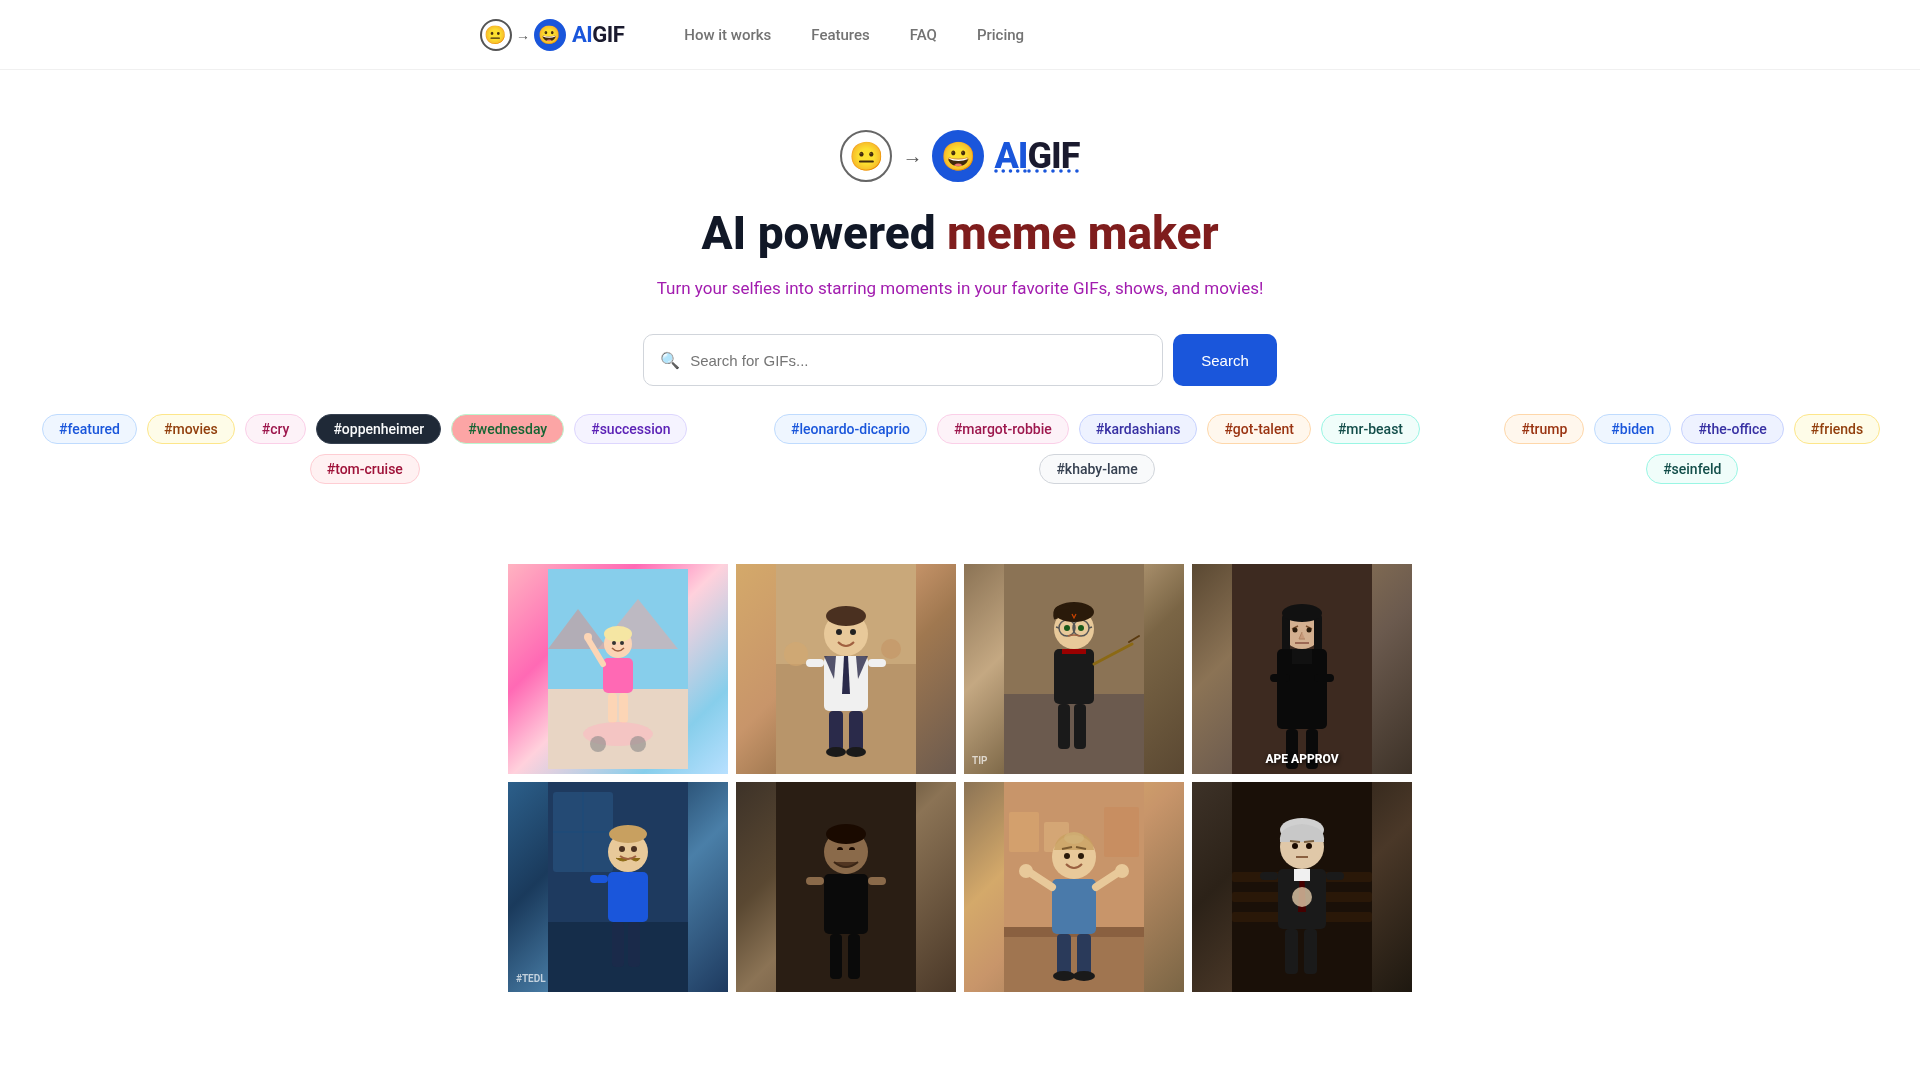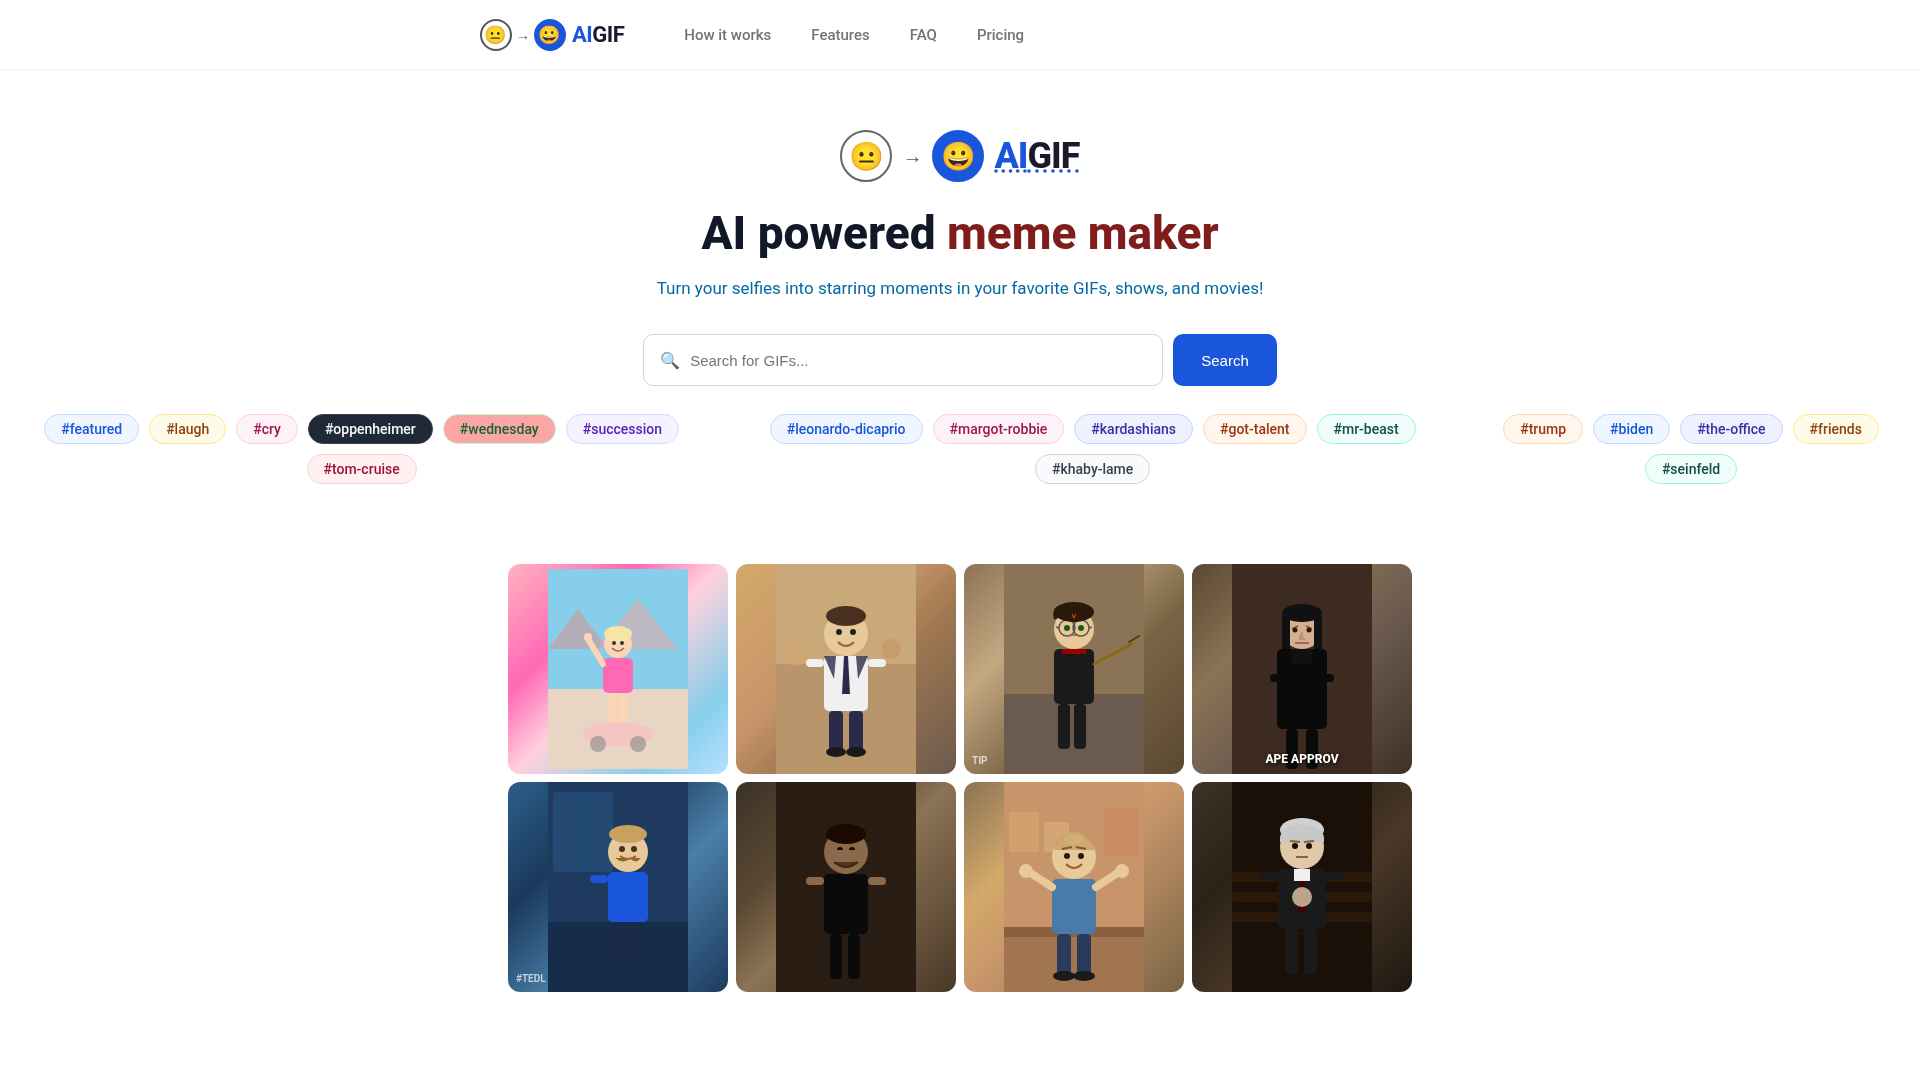--- a/index.html
+++ b/index.html
@@ -164,21 +164,21 @@
       margin-bottom: 18px;
       color: #111827;
     }
 
     .hero-headline .highlight {
       color: #7f1d1d;
     }
 
     .hero-subtext {
       font-size: 17px;
-      color: #0369a1;
+      color: #a21caf;
       text-align: center;
       margin-bottom: 36px;
     }
 
     
     .search-container {
       display: flex;
       align-items: center;
       gap: 0;
       margin-bottom: 28px;
@@ -266,21 +266,21 @@
       grid-template-columns: repeat(4, 220px);
       gap: 8px;
       justify-content: center;
       padding: 0 480px;
       padding-top: 0;
     }
 
     .gif-card {
       width: 220px;
       height: 210px;
-      border-radius: 12px;
+      border-radius: 0;
       overflow: hidden;
       background: #e5e7eb;
       position: relative;
     }
 
     
     .gif-barbie {
       background: linear-gradient(135deg, #ffb3c1 0%, #ff69b4 30%, #ffd1dc 50%, #87ceeb 80%, #b8e0ff 100%);
     }
     .gif-office {
@@ -370,21 +370,21 @@
     <div class="search-box">
       <span class="search-icon-wrap">🔍</span>
       <input class="search-input" type="text" placeholder="Search for GIFs..." style="">
     </div>
     <button class="search-button">Search</button>
   </div>
 
   <div class="tags-section">
     <div class="tags-row">
       <span class="tag tag-blue">#featured</span>
-      <span class="tag tag-yellow">#laugh</span>
+      <span class="tag tag-yellow">#movies</span>
       <span class="tag tag-pink">#cry</span>
       <span class="tag tag-dark">#oppenheimer</span>
       <span class="tag tag-green">#wednesday</span>
       <span class="tag tag-purple">#succession</span>
       <span class="tag tag-red">#tom-cruise</span>
     </div>
     <div class="tags-row">
       <span class="tag tag-blue">#leonardo-dicaprio</span>
       <span class="tag tag-pink">#margot-robbie</span>
       <span class="tag tag-indigo">#kardashians</span>

